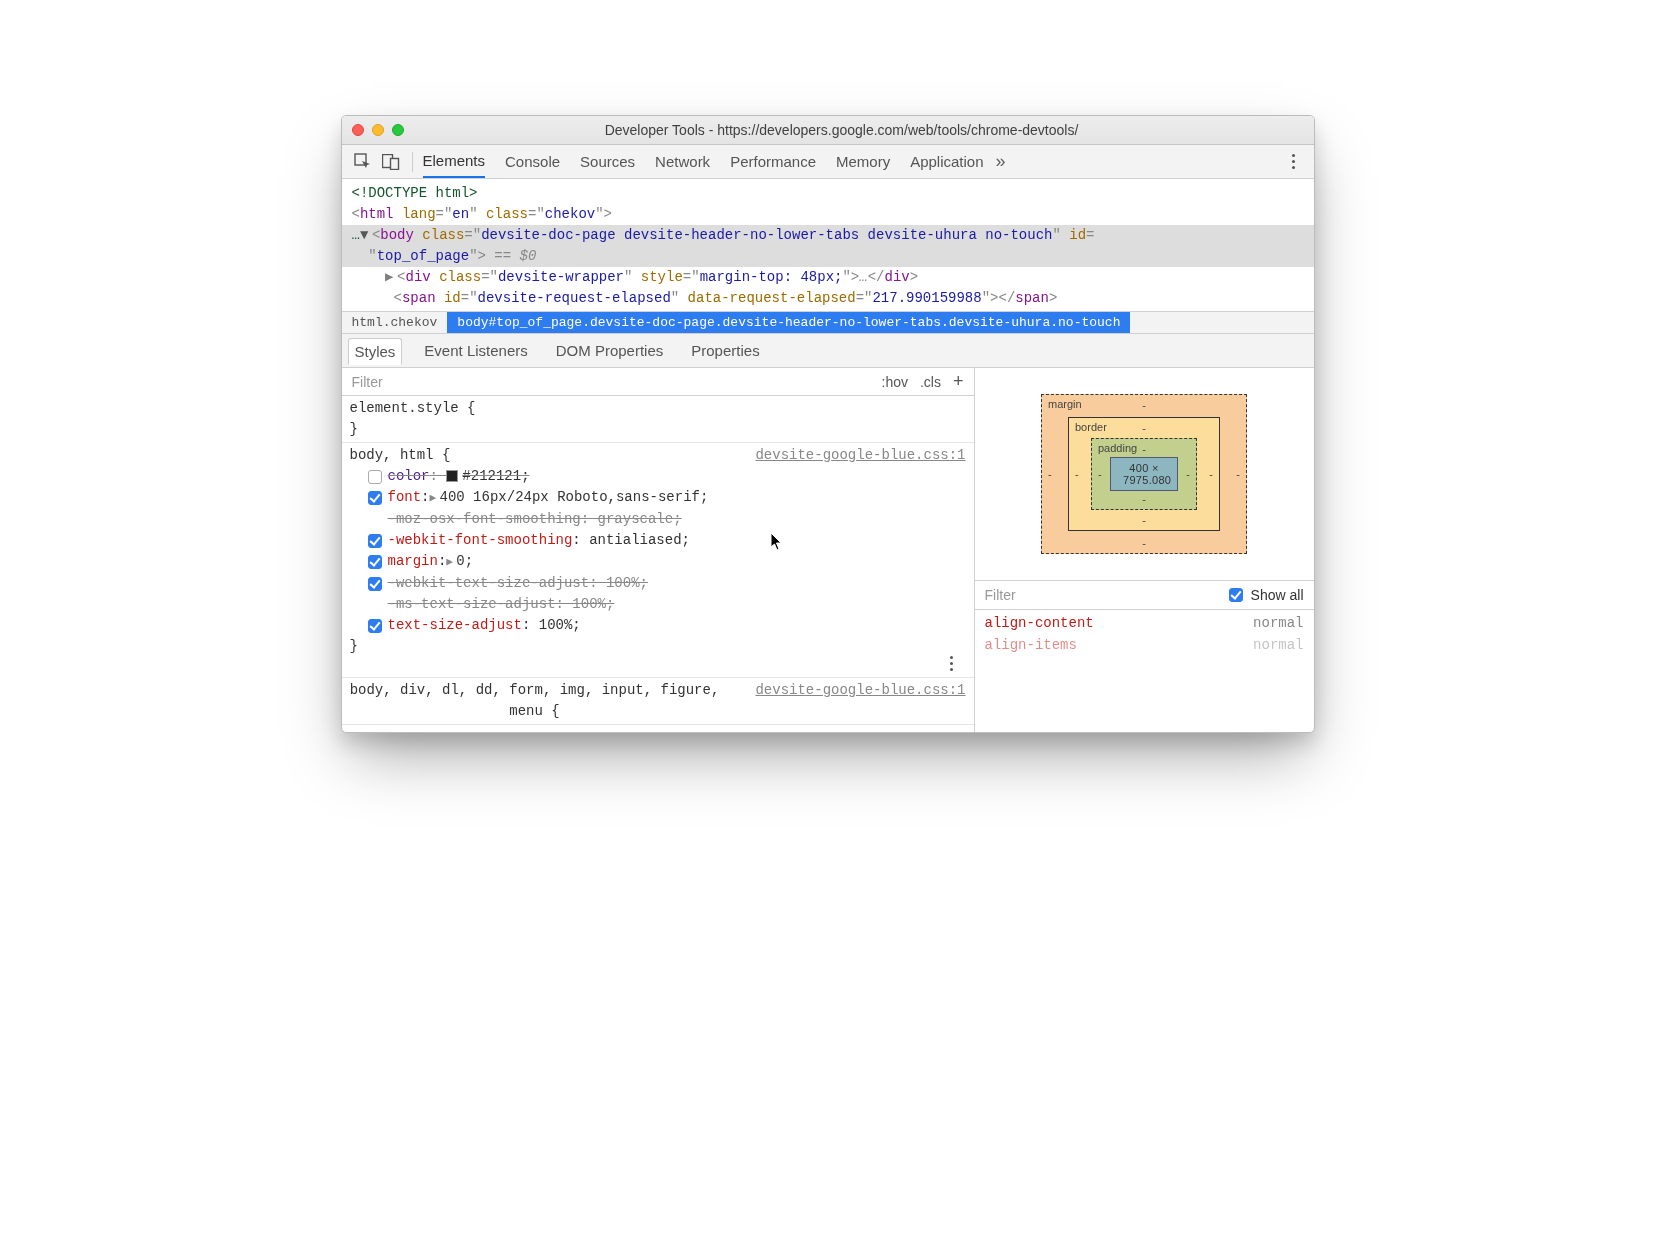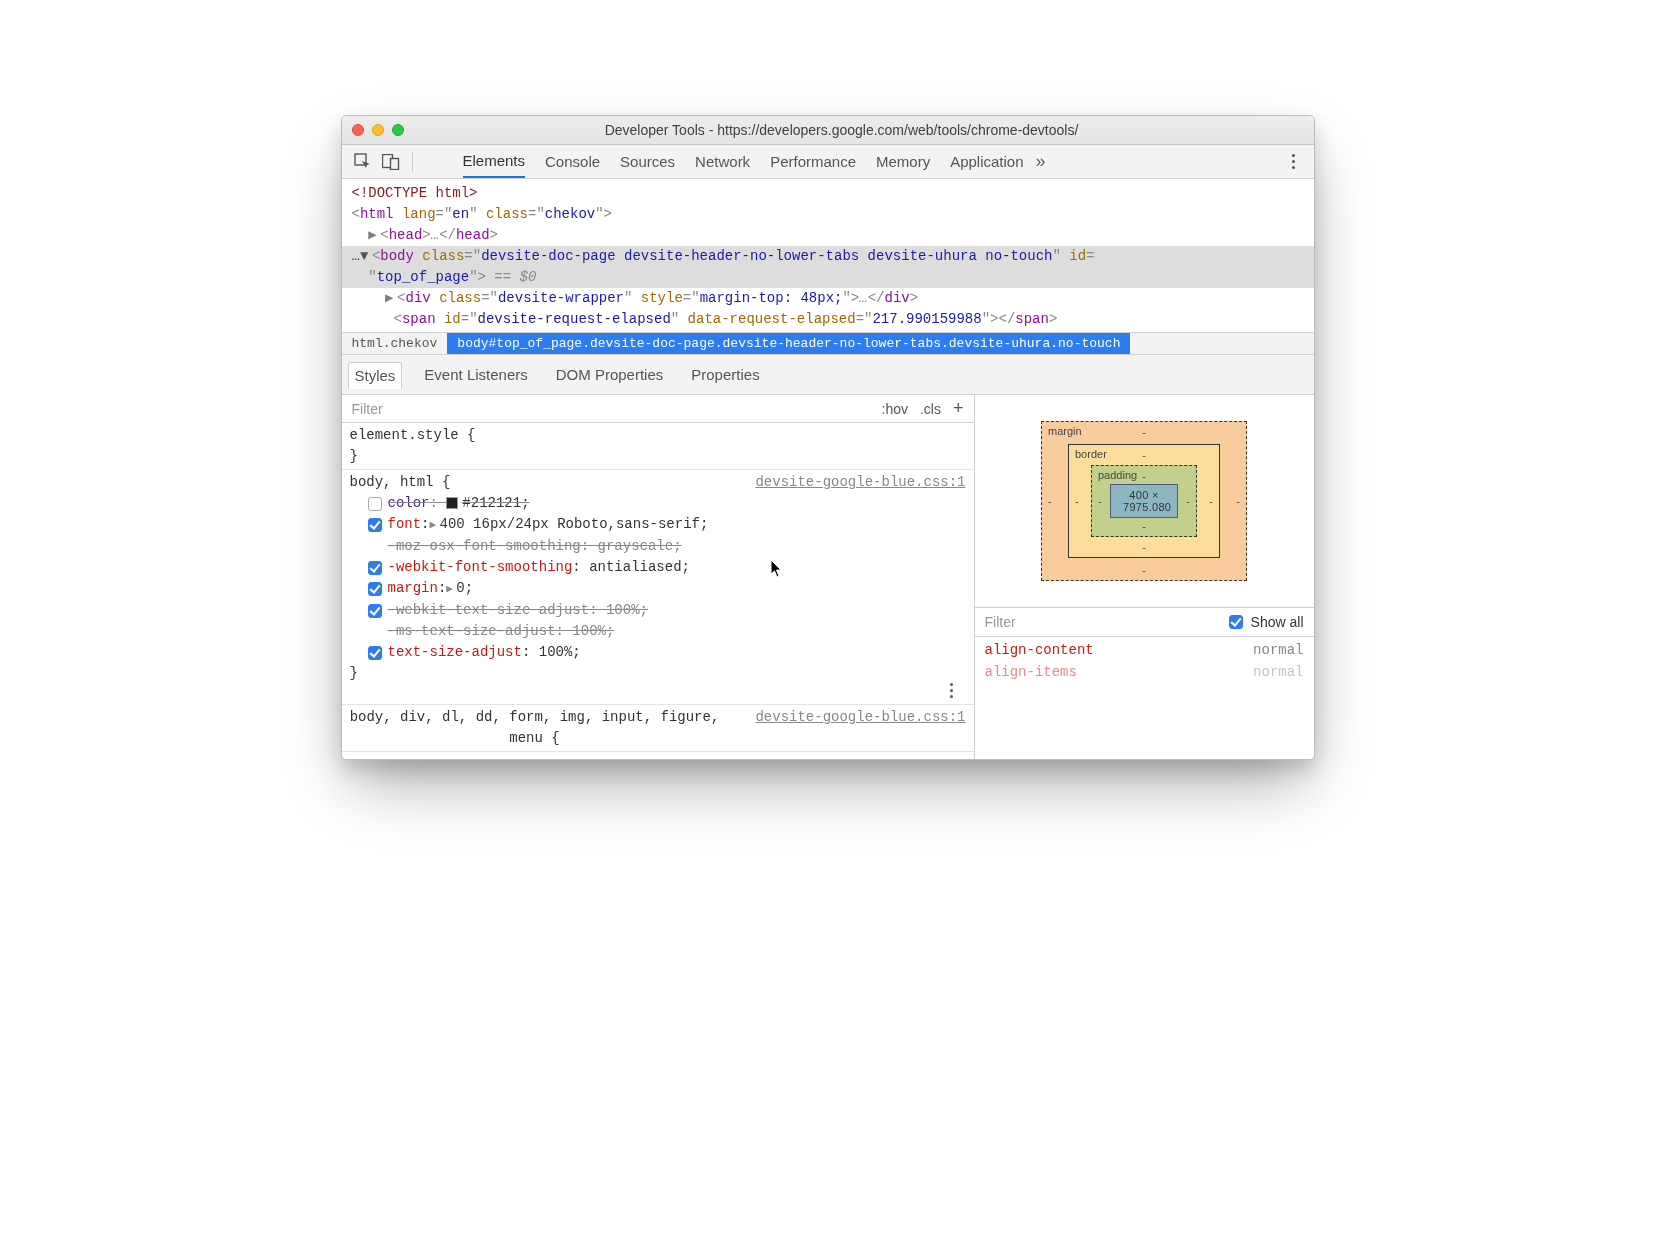--- a/index.html
+++ b/index.html
@@ -45,53 +45,53 @@
     display:flex; align-items:center;
     padding:0 10px;
     gap:6px;
     font-size:15px;
     color:#5f5f5f;
     background:#f3f3f3;
   }
   .icon-btn { width:22px; height:22px; display:flex; align-items:center; justify-content:center; border-radius:2px; }
   .icon-btn svg { display:block; }
   .vdiv { width:1px; height:20px; background:#ccc; margin:0 4px; }
-  .tabs { display:flex; gap:20px; align-items:stretch; height:100%;margin-left:40px; }
+  .tabs { display:flex; gap:20px; align-items:stretch; height:100%; }
   .tab-main { display:flex; align-items:center; height:100%; color:#555; cursor:default; }
   .tab-main.active { color:#333; font-weight:500; border-bottom:2px solid #1a73e8; margin-bottom:-1px; }
   .spacer { flex:1; }
   .kebab { display:flex; flex-direction:column; gap:3px; align-items:center; justify-content:center; width:20px;}
   .kebab span{width:3px;height:3px;border-radius:50%;background:#555;}
 
   
   .dom { font-size:14px; line-height:21px; padding:4px 0 2px 0; background:#fff; position:relative; }
   .dom-line { white-space:pre; padding:0 10px; }
   .dom .c-tag{color:#881391;}
   .dom .c-attr{color:#9F6B00;}
   .dom .c-val{color:#1A1AA6;}
-  .dom .c-doctype{color:#7f1d1d;}
+  .dom .c-doctype{color:#14532d;}
   .dom .c-ph{color:#888;font-style:italic;}
   .dom .c-grey{color:#888;}
   .twisty{color:#7f7f7f; display:inline-block; width:12px;}
   .sel-row { background:#ddd; }
 
   
   .crumbs {
     display:flex; height:23px; align-items:stretch;
     border-top:1px solid #d0d0d0;
     border-bottom:1px solid #d0d0d0;
     background:#f3f3f3;
     font-size:13px;
   }
   .crumb { display:flex; align-items:center; padding:0 10px; color:#555;}
   .crumb.selected { background:#2d7cf0; color:#fff; }
 
   
   .subtabs {
-    display:flex; height:40px; align-items:center;
+    display:flex; height:34px; align-items:center;
     border-bottom:1px solid #d0d0d0;
     background:#f3f3f3; font-size:15px;
     padding:0 6px; gap:16px;
   }
   .subtab { padding:4px 6px; color:#555; }
   .subtab.active { background:#fff; border:1px solid #ccc; border-bottom:1px solid #fff; margin-bottom:-1px; border-radius:3px 3px 0 0; }
 
   
   .lower { display:flex; height:364px; }
   .lpane { width:633px; border-right:1px solid #d0d0d0; display:flex; flex-direction:column; overflow:hidden;}
@@ -191,21 +191,20 @@
     <div class="kebab">
         <span></span>
         <span></span>
         <span></span>
       </div>
   </div>
 
   <div class="dom mono">
     <div class="dom-line c-doctype">&lt;!DOCTYPE html&gt;</div>
     <div class="dom-line"><span class="c-grey">&lt;</span><span class="c-tag">html</span> <span class="c-attr">lang</span><span class="c-grey">="</span><span class="c-val">en</span><span class="c-grey">"</span> <span class="c-attr">class</span><span class="c-grey">="</span><span class="c-val">chekov</span><span class="c-grey">"&gt;</span></div>
-    <div class="dom-line">  <span class="twisty">▶</span><span class="c-grey">&lt;</span><span class="c-tag">head</span><span class="c-grey">&gt;</span><span class="c-ph">…</span><span class="c-grey">&lt;/</span><span class="c-tag">head</span><span class="c-grey">&gt;</span></div>
     <div class="dom-line sel-row"><span class="c-doctype">…</span><span class="twisty" style="color:#555;">▼</span><span class="c-grey">&lt;</span><span class="c-tag">body</span> <span class="c-attr">class</span><span class="c-grey">="</span><span class="c-val">devsite-doc-page devsite-header-no-lower-tabs devsite-uhura no-touch</span><span class="c-grey">"</span> <span class="c-attr">id</span><span class="c-grey">=</span></div>
     <div class="dom-line sel-row">  <span class="c-grey">"</span><span class="c-val">top_of_page</span><span class="c-grey">"&gt;</span> <span class="c-ph">== $0</span></div>
     <div class="dom-line">    <span class="twisty">▶</span><span class="c-grey">&lt;</span><span class="c-tag">div</span> <span class="c-attr">class</span><span class="c-grey">="</span><span class="c-val">devsite-wrapper</span><span class="c-grey">"</span> <span class="c-attr">style</span><span class="c-grey">="</span><span class="c-val">margin-top: 48px;</span><span class="c-grey">"&gt;</span><span class="c-ph">…</span><span class="c-grey">&lt;/</span><span class="c-tag">div</span><span class="c-grey">&gt;</span></div>
     <div class="dom-line">     <span class="c-grey">&lt;</span><span class="c-tag">span</span> <span class="c-attr">id</span><span class="c-grey">="</span><span class="c-val">devsite-request-elapsed</span><span class="c-grey">"</span> <span class="c-attr">data-request-elapsed</span><span class="c-grey">="</span><span class="c-val">217.990159988</span><span class="c-grey">"&gt;&lt;/</span><span class="c-tag">span</span><span class="c-grey">&gt;</span></div>
   </div>
 
   <div class="crumbs mono">
     <div class="crumb">html.chekov</div>
     <div class="crumb selected">body#top_of_page.devsite-doc-page.devsite-header-no-lower-tabs.devsite-uhura.no-touch</div>
   </div>

